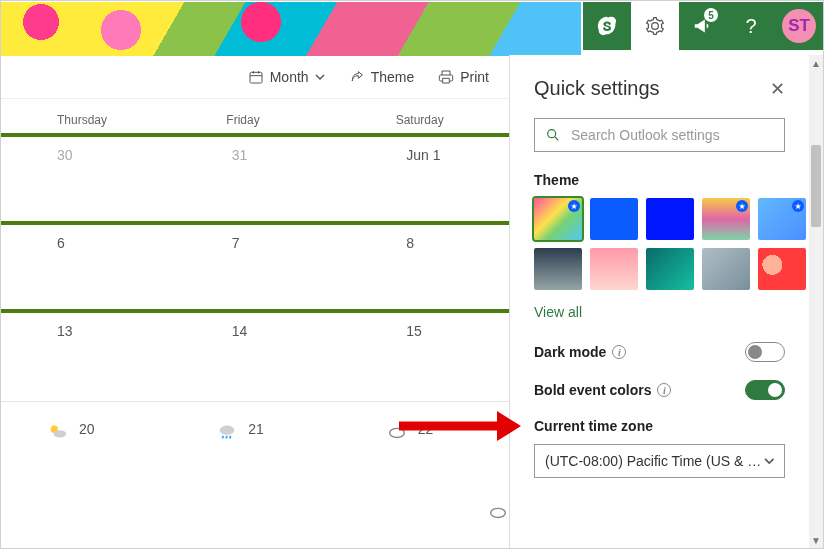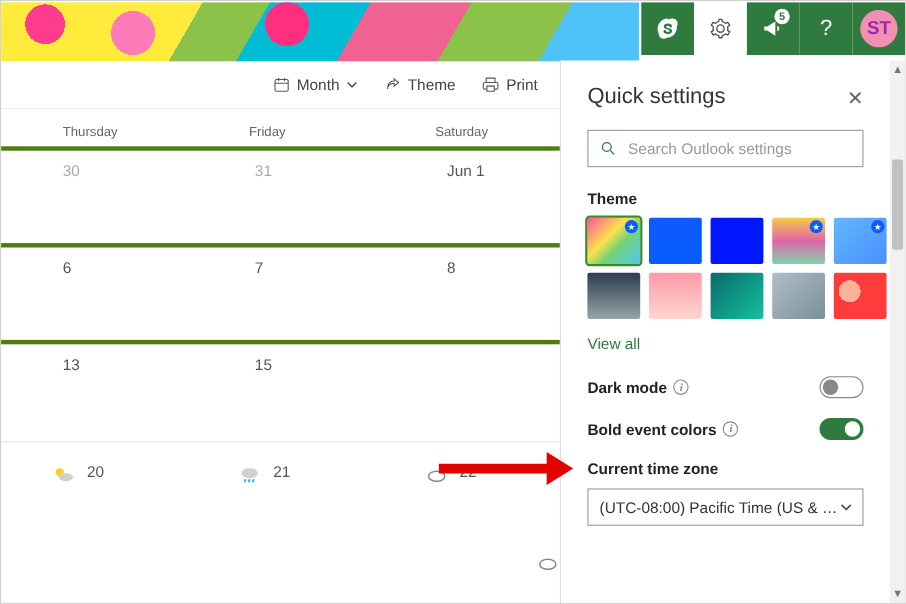--- a/index.html
+++ b/index.html
@@ -315,20 +315,23 @@
       <div class="cal-cell">
           <span>7</span>
         </div>
       <div class="cal-cell">
           <span>8</span>
         </div>
     </div>
     <div class="cal-row tall">
       <div class="cal-cell">
           <span>13</span>
+        </div>
+      <div class="cal-cell">
+          <span>14</span>
         </div>
       <div class="cal-cell">
           <span>15</span>
         </div>
     </div>
 
     <div class="weather-row">
       <div class="weather-cell">
         <svg width="22" height="22" viewBox="0 0 24 24">
             <circle cx="8" cy="9" r="4" fill="#ffcc33"></circle>

